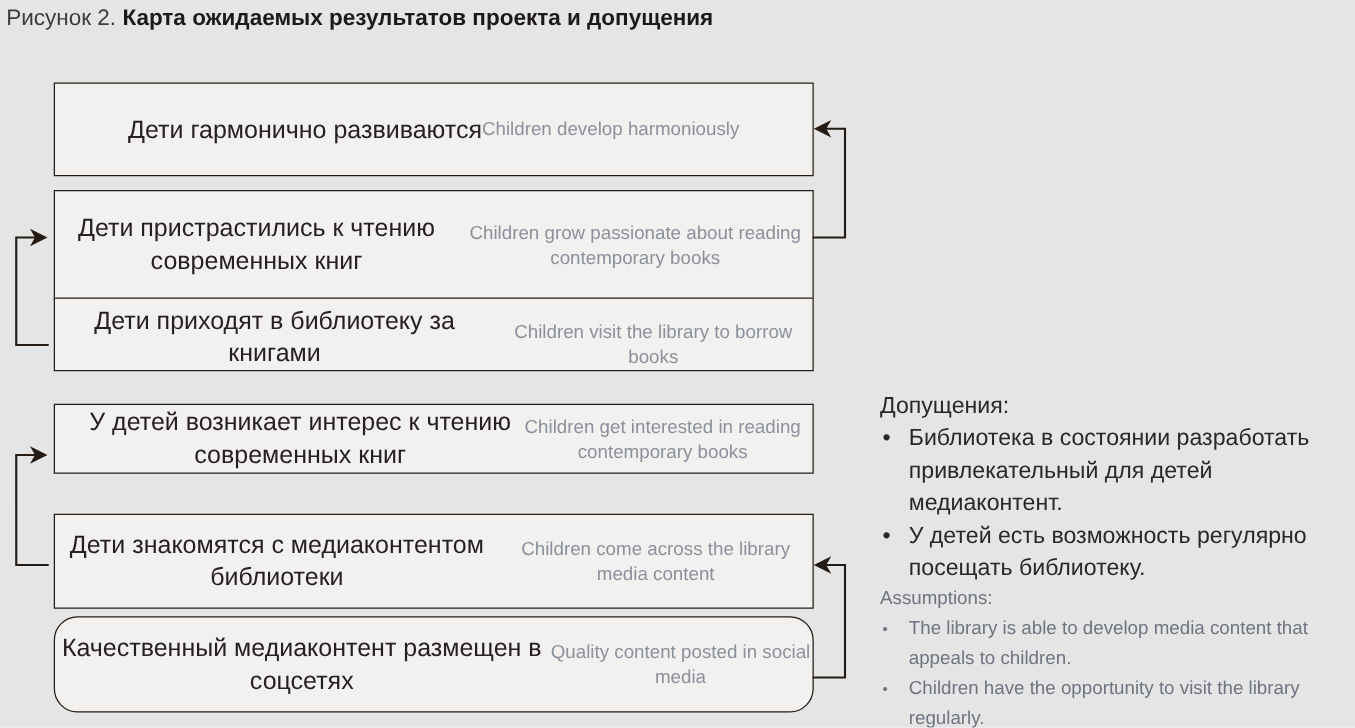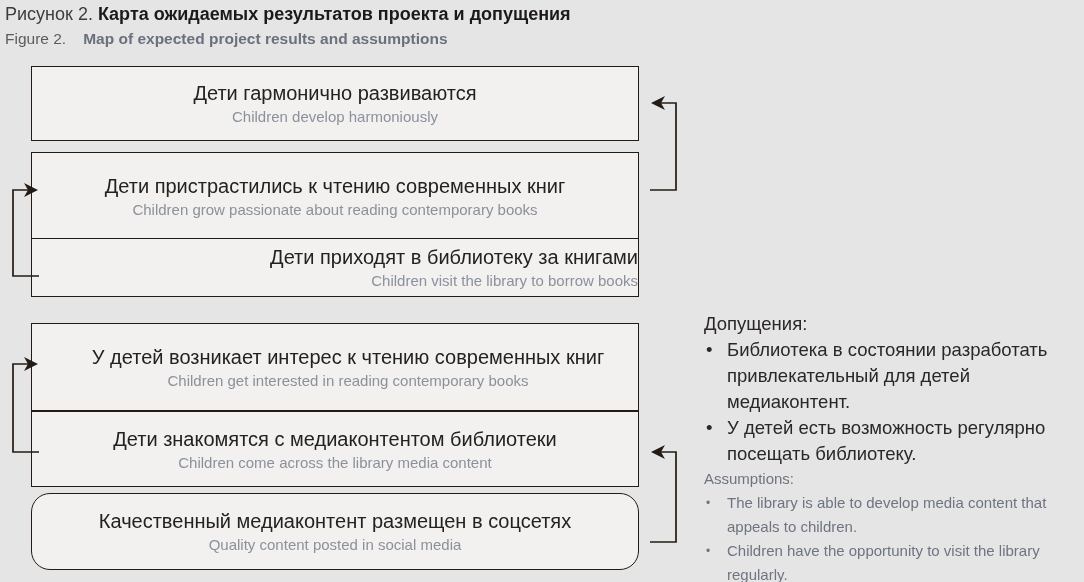--- a/index.html
+++ b/index.html
@@ -15,35 +15,35 @@
   
   .fig-title { position: absolute; left: 5px; top: 3px; }
   .t-ru { font-size: 18px; line-height: 23px; color: #403b3b; white-space: nowrap; }
   .t-ru .bold { font-weight: 700; color: #1d1919; margin-left: 5px; }
   .t-en { font-size: 15.5px; line-height: 21px; color: #5c5c5c; margin-top: 2px; white-space: nowrap; }
   .t-en .bold { font-weight: 700; color: #6b717c; margin-left: 17px; }
 
   
   .result-box {
     position: absolute;
-    left: 31px;
+    left: 43px;
     width: 608px;
     border: 1.6px solid #241c14;
     background: #f2f1ef;
     display: flex;
-    flex-direction: column;
+    flex-direction: row;
     justify-content: center;
     align-items: center;
     text-align: center;
     box-sizing: border-box;
   }
   .box-1 { top: 66px;  height: 75px; }
   .box-2 { top: 152px; height: 88px; }
   .box-3 { top: 238px; height: 59px; align-items: flex-end; }
-  .box-4 { top: 323px; height: 88px; padding-left: 26px; }
+  .box-4 { top: 323px; height: 56px; padding-left: 26px; }
   .box-5 { top: 411px; height: 76px; }
   .box-6 { top: 493px; height: 77px; border-radius: 19px; }
   .box-ru { font-size: 20px; line-height: 26px; color: #262121; }
   .box-en { font-size: 15px; line-height: 20px; color: #8b919c; margin-top: 1px; }
 
   
   .connectors {
     position: absolute; left: 0; top: 0;
     width: 1084px; height: 582px;
     pointer-events: none;
@@ -68,23 +68,20 @@
   .as-en .bullet { font-size: 12px; }
 </style>
 </head>
 <body>
 
 <div class="canvas">
 
   <div class="fig-title">
     <div class="t-ru">
       <span>Рисунок 2.</span><span class="bold">Карта ожидаемых результатов проекта и допущения</span>
-    </div>
-    <div class="t-en">
-      <span>Figure 2.</span><span class="bold">Map of expected project results and assumptions</span>
     </div>
   </div>
 
   <div class="result-box box-1">
     <div class="box-ru">Дети гармонично развиваются</div>
     <div class="box-en">Children develop harmoniously</div>
   </div>
   <div class="result-box box-2">
     <div class="box-ru">Дети пристрастились к чтению современных книг</div>
     <div class="box-en">Children grow passionate about reading contemporary books</div>

